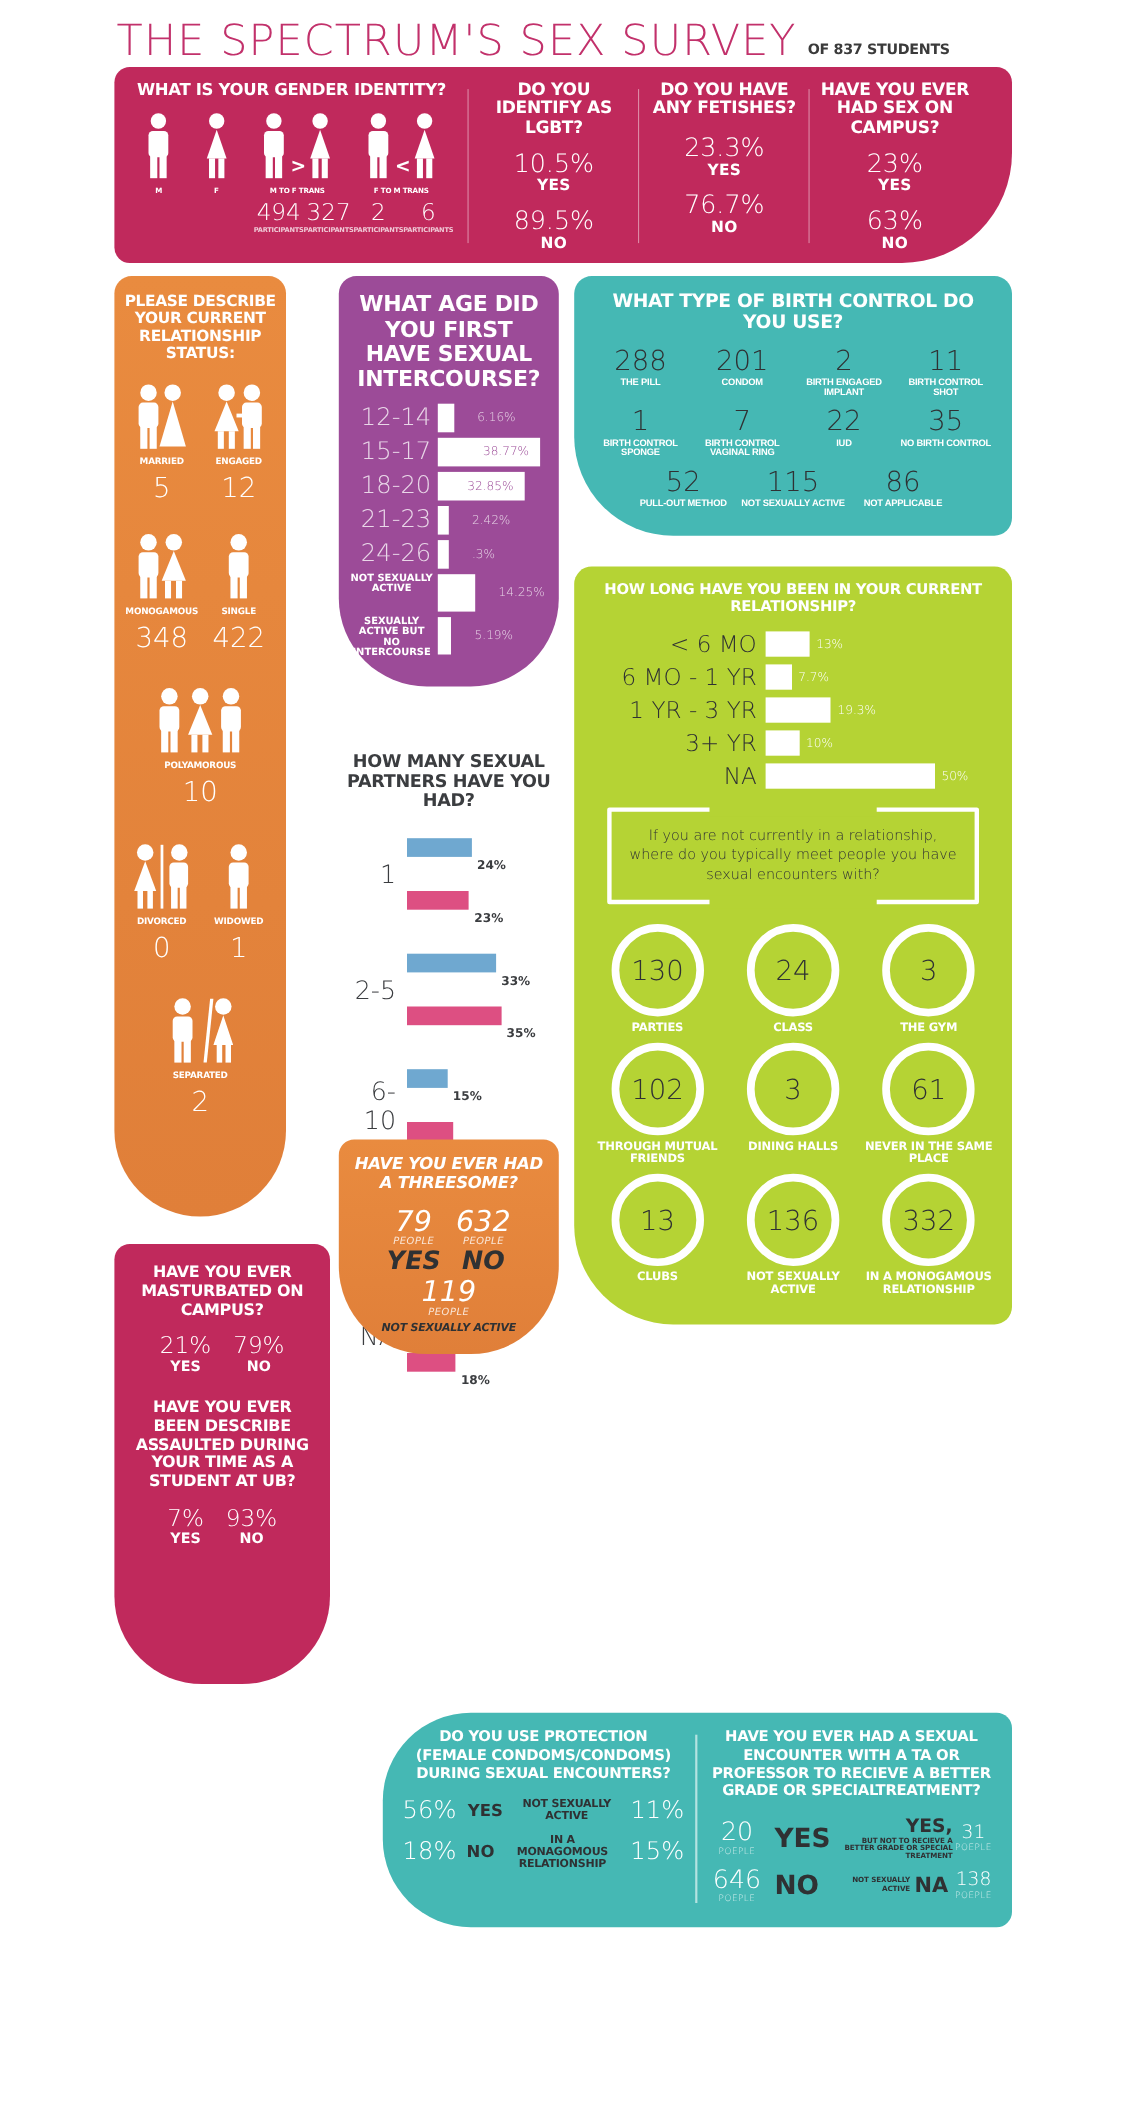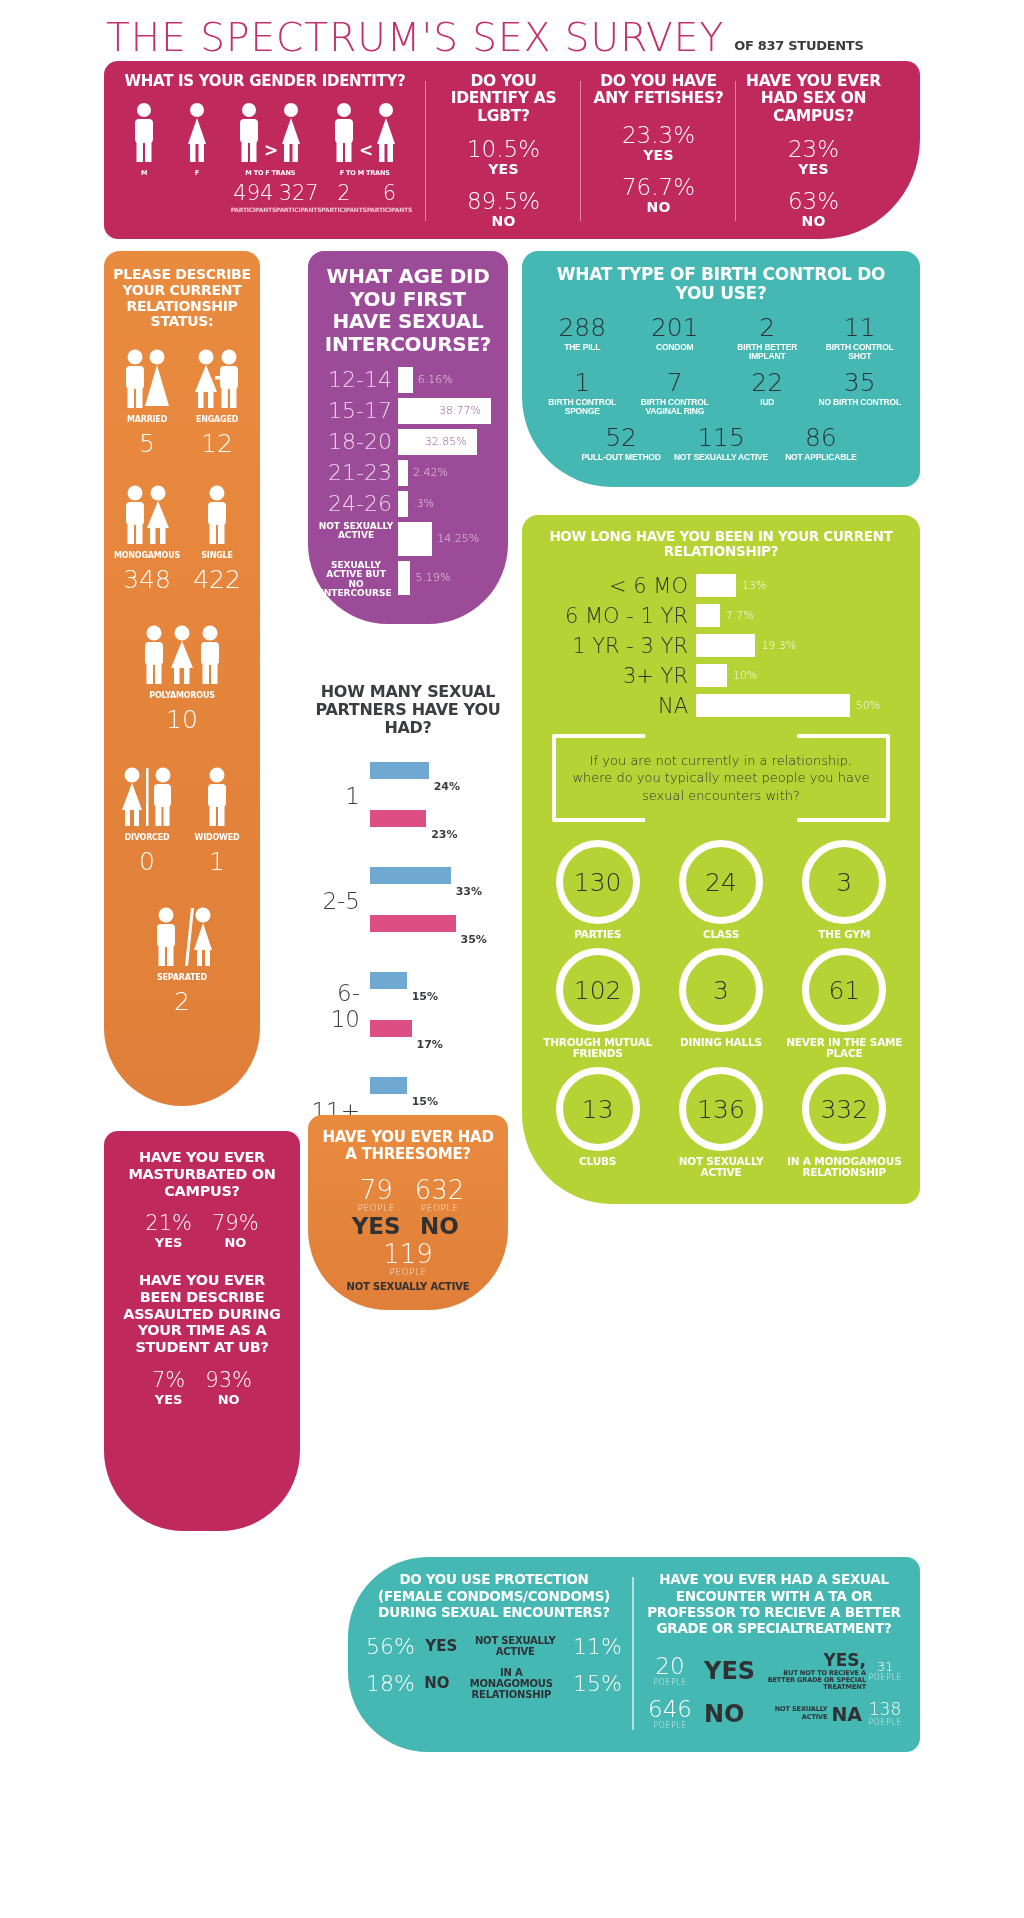--- a/index.html
+++ b/index.html
@@ -90,21 +90,21 @@
     position: absolute; left: 216px; top: 0; width: 200px;
     background: #9c4b98;
     border-radius: 16px 16px 80px 80px;
     padding: 14px 10px 20px 10px;
   }
   .purple .qtitle { font-size: 20px; margin-bottom: 12px; }
   .agerow { display: flex; align-items: flex-start; margin-bottom: 5px; }
   .agelbl { width: 80px; text-align: right; color: #e9d7e8; font-size: 22px; font-weight: 300; font-family:"DejaVu Sans",sans-serif; padding-right: 6px;}
   .agelbl.sm { font-size: 9px; font-weight: bold; line-height: 1.05; color: #fff; text-align: center; width: 80px; padding-right:4px;}
   .bar { height: 26px; background: #fff; }
-  .agepct { font-size: 11px; color: #e6d2e5; margin-left: 5px; font-family:"DejaVu Sans",sans-serif; font-weight:300;}
+  .agepct { font-size: 11px; color: #e6d2e5; margin-left: 21px; font-family:"DejaVu Sans",sans-serif; font-weight:300;}
   .barwrap { position: relative; display: flex; align-items: center; flex: 1; }
 
   
   .teal {
     position: absolute; left: 430px; top: 0; width: 398px;
     background: #45b8b4;
     border-radius: 16px 16px 16px 90px;
     padding: 14px 14px 16px 14px;
   }
   .teal .qtitle { font-size: 17px; margin-bottom: 12px; }
@@ -633,21 +633,21 @@
               </div>
               <div class="pbarline">
                 <div class="pbar pink" style="width: 44px;"></div>
                 <div class="pval">18%</div>
               </div>
             </div>
           </div>
         </div>
     </div>
 
-    <div class="threesome" style="top:864px;">
+    <div class="threesome" style="top:785px;font-style:italic;">
       <div class="qtitle">HAVE YOU EVER HAD A THREESOME?</div>
       <div class="tsrow">
         <div class="tscell">
           <div class="tsnum">79</div>
           <div class="tspeople">PEOPLE</div>
           <div class="tsword">YES</div>
         </div>
         <div class="tscell">
           <div class="tsnum">632</div>
           <div class="tspeople">PEOPLE</div>
@@ -667,21 +667,21 @@
           <div class="bccell">
             <div class="bcnum">288</div>
             <div class="bclbl">THE PILL</div>
           </div>
           <div class="bccell">
             <div class="bcnum">201</div>
             <div class="bclbl">CONDOM</div>
           </div>
           <div class="bccell">
             <div class="bcnum">2</div>
-            <div class="bclbl">BIRTH BETTER IMPLANT</div>
+            <div class="bclbl">BIRTH ENGAGED IMPLANT</div>
           </div>
           <div class="bccell">
             <div class="bcnum">11</div>
             <div class="bclbl">BIRTH CONTROL SHOT</div>
           </div>
         </div>
       <div class="bcgrid" id="bc-row2">
           <div class="bccell">
             <div class="bcnum">1</div>
             <div class="bclbl">BIRTH CONTROL SPONGE</div>
@@ -809,21 +809,21 @@
           <div style="width:52px;">
             <div class="tanum">20</div>
             <div class="tapeople">POEPLE</div>
           </div>
           <div class="taword">YES</div>
           <div style="flex:1; text-align:right;">
             <div class="pw" style="font-size:17px; text-align:right;">YES,</div>
             <div class="tasmall" style="text-align:right;">BUT NOT TO RECIEVE A BETTER GRADE OR SPECIAL TREATMENT</div>
           </div>
           <div style="width:38px;">
-            <div class="tanum" style="font-size:13px;">31</div>
+            <div class="tanum" style="font-size:17px;">31</div>
             <div class="tapeople">POEPLE</div>
           </div>
         </div>
         <div class="tarow">
           <div style="width:52px;">
             <div class="tanum">646</div>
             <div class="tapeople">POEPLE</div>
           </div>
           <div class="taword">NO</div>
           <div style="flex:1; text-align:right;">

